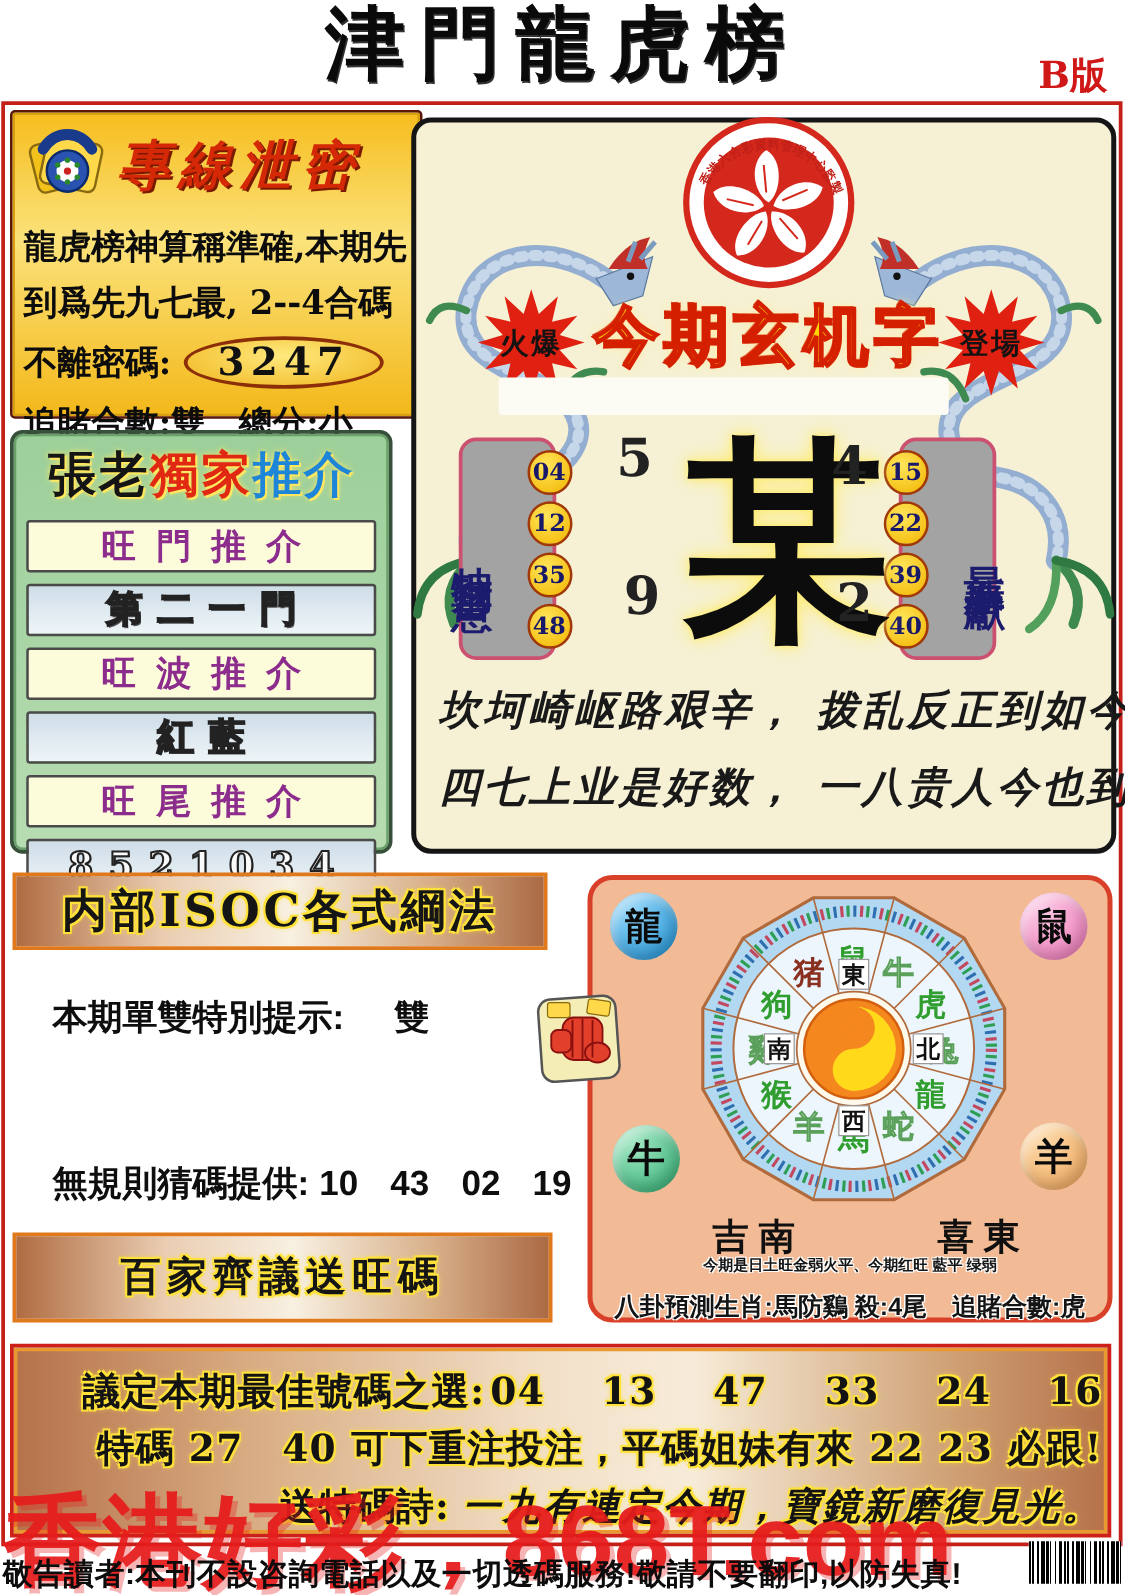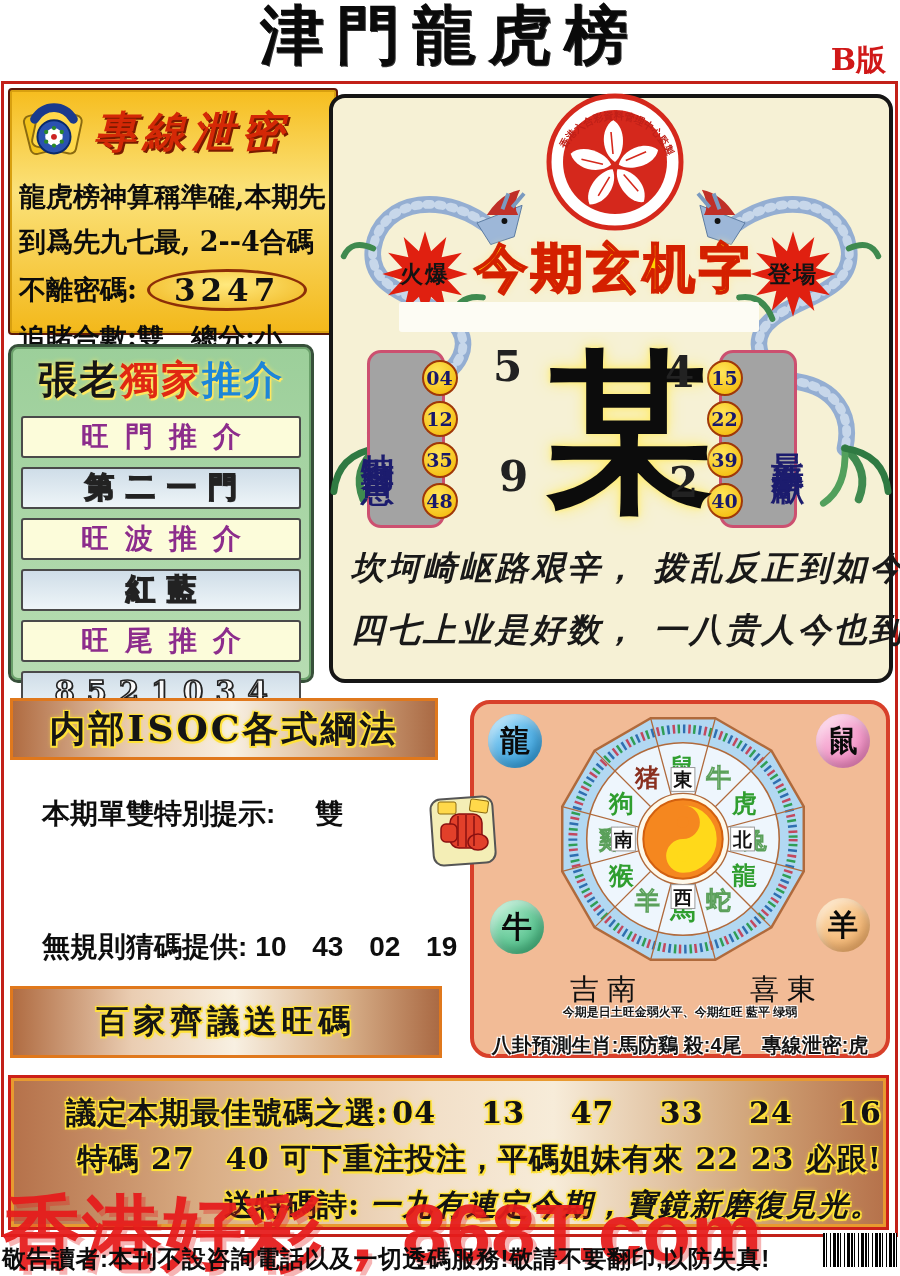--- a/index.html
+++ b/index.html
@@ -94,21 +94,21 @@
   .box-zodiac{position:absolute;left:470px;top:700px;width:420px;height:358px;box-sizing:border-box;
     background:#f2bb96;border:4px solid #d8402a;border-radius:20px;}
   .ball{position:absolute;width:54px;height:54px;border-radius:50%;
     display:flex;align-items:center;justify-content:center;font-size:30px;font-weight:900;color:#0a0a0a;
     box-shadow:inset -4px -6px 10px rgba(0,0,0,.18),inset 4px 6px 8px rgba(255,255,255,.5);}
   .ball-dragon{left:14px;top:10px;background:radial-gradient(circle at 35% 30%,#8ed4f8,#1a8ed2);}
   .ball-rat{right:16px;top:10px;background:radial-gradient(circle at 35% 30%,#fbc6e2,#ec72b4);}
   .ball-ox{left:16px;top:196px;background:radial-gradient(circle at 35% 30%,#9fe6c2,#2cab6e);}
   .ball-goat{right:16px;top:194px;background:radial-gradient(circle at 35% 30%,#fcd9a8,#efa256);}
   .wheel{position:absolute;left:80px;top:6px;width:258px;height:258px;}
-  .luck{position:absolute;font-size:29px;font-weight:400;color:#101010;letter-spacing:8px;white-space:nowrap;}
+  .luck{position:absolute;font-size:29px;font-weight:700;color:#101010;letter-spacing:8px;white-space:nowrap;}
   .luck-left{left:96px;top:266px;} .luck-right{left:276px;top:266px;}
   .zline{position:absolute;left:0;width:100%;text-align:center;font-weight:900;color:#141414;
     font-family:"Liberation Sans",sans-serif;white-space:nowrap;
     text-shadow:1px 1px 0 #fff,-1px -1px 0 #fff,1px -1px 0 #fff,-1px 1px 0 #fff;}
   .zline1{top:300px;font-size:12px;} .zline2{top:328px;font-size:20px;}
 
   
   .box-final{position:absolute;left:8px;top:1075px;width:881px;height:155px;box-sizing:border-box;
     background:linear-gradient(90deg,#b5714a,#d9ad84 22%,#f2dfc8 48%,#f7ecd9 62%,#cfa074 86%,#b5714a);
     border:3px solid #cc2018;box-shadow:inset 0 0 0 3px #e89a30;padding:10px 4px 0 28px;}
@@ -344,21 +344,21 @@
       </g>
       <circle cx="130" cy="130" r="40" fill="#f5871f" stroke="#d2600f" stroke-width="2"></circle>
       <path d="M130,96 a34,34 0 0 1 0,68 a17,17 0 0 1 0,-34 a17,17 0 0 0 0,-34 Z" fill="#ffd91a"></path>
       <circle cx="130" cy="113" r="6" fill="#f5871f"></circle>
       <circle cx="130" cy="147" r="6" fill="#ffd91a"></circle>
     </svg>
 
     <div class="luck luck-left">吉南</div>
     <div class="luck luck-right">喜東</div>
     <div class="zline zline1">今期是日土旺金弱火平、今期红旺 藍平 绿弱</div>
-    <div class="zline zline2">八卦預測生肖:馬防鷄 殺:4尾　專線泄密:虎</div>
+    <div class="zline zline2">八卦預測生肖:馬防鷄 殺:4尾　追賭合數:虎</div>
   </div>
 
   <div class="box-final">
     <div class="final-line glow">
       <span>議定本期最佳號碼之選:</span><span class="final-nums">04 13 47 33 24 16</span>
     </div>
     <div class="final-line glow">特碼 27　40 可下重注投注，平碼姐妹有來 22 23 必跟!</div>
     <div class="final-line glow">
       <span>送特碼詩:</span><span class="final-poem">一九有連定今期，寶鏡新磨復見光。</span>
     </div>

